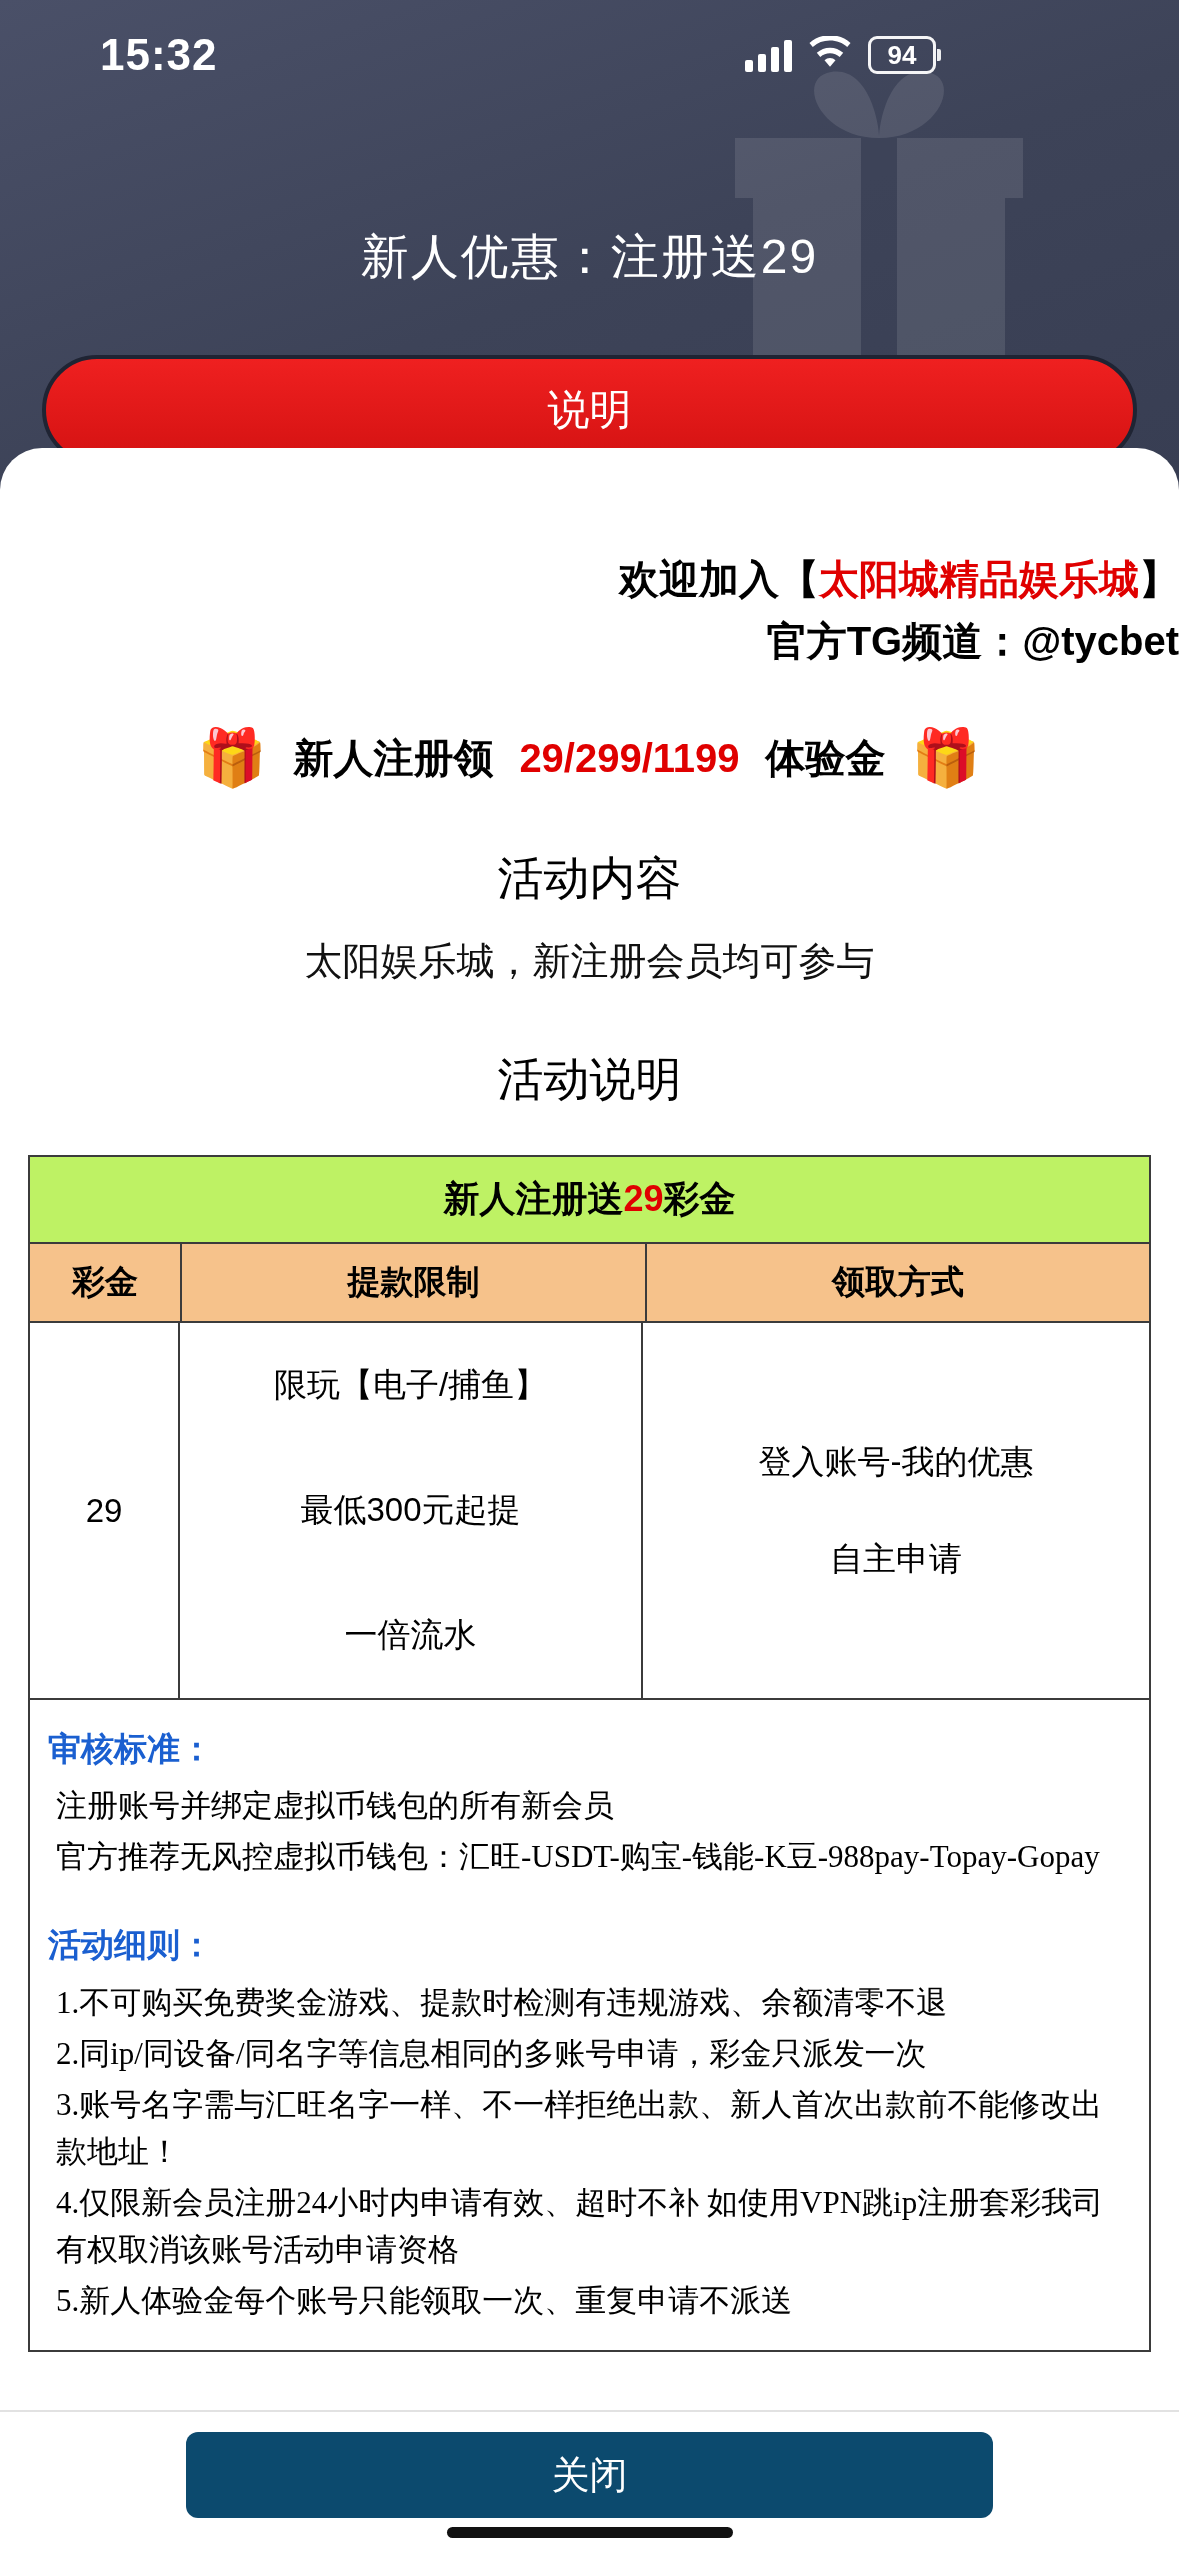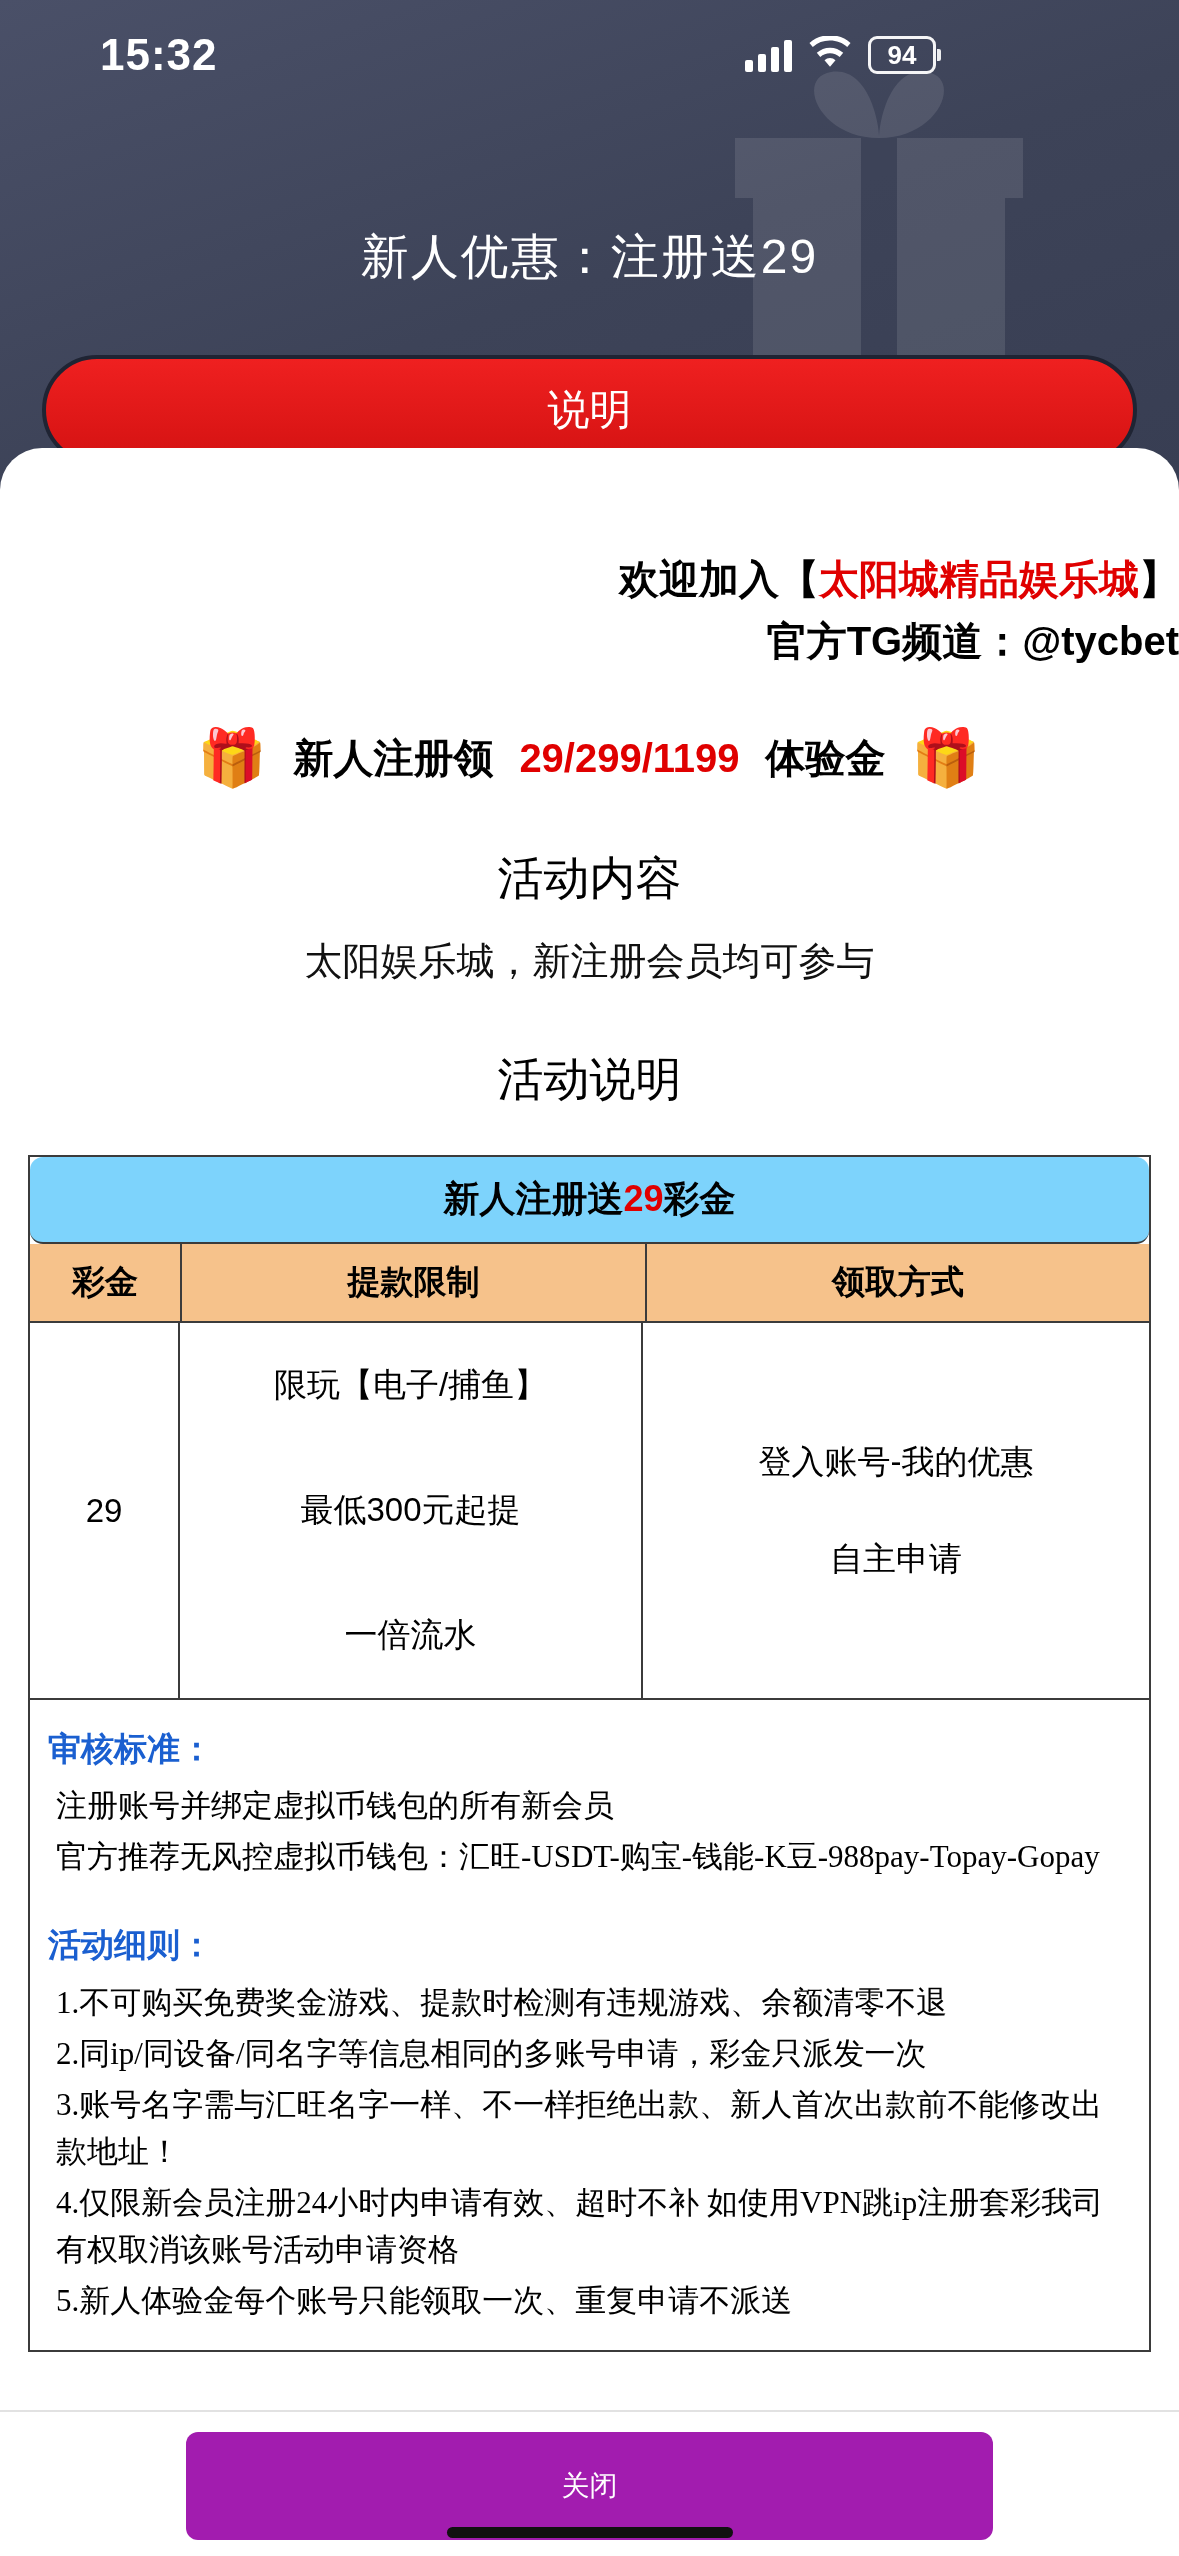--- a/index.html
+++ b/index.html
@@ -183,28 +183,27 @@
     font-size: 38px;
     color: #111111;
     margin-top: 26px;
   }
   
   .table-wrap {
     margin: 44px 28px 0 28px;
     border: 2px solid #3b3b3b;
   }
   .tbl-head {
-    background: #7dd3fc;
+    background: #bef264;
     border-bottom: 2px solid #3b3b3b;
     text-align: center;
     font-size: 36px;
     font-weight: 700;
     padding: 18px 0;
     color: #000000;
-    border-radius: 13px;
   }
   .tbl-head .red { color: #e00000; }
   .tbl-cols {
     display: flex;
     background: #f6c28b;
     border-bottom: 2px solid #3b3b3b;
     font-size: 33px;
     font-weight: 700;
     color: #000000;
   }
@@ -255,25 +254,25 @@
     width: 1179px;
     height: 144px;
     border-top: 2px solid #e2e2e2;
     background: #ffffff;
   }
   .close-btn {
     position: absolute;
     left: 186px;
     top: 20px;
     width: 807px;
-    height: 108px;
-    background: #a21caf;
+    height: 86px;
+    background: #0c4a6e;
     border-radius: 12px;
     color: #ffffff;
-    font-size: 28px;
+    font-size: 38px;
     display: flex;
     align-items: center;
     justify-content: center;
   }
   .home-indicator {
     position: absolute;
     bottom: 18px;
     left: 50%;
     transform: translateX(-50%);
     width: 286px;

